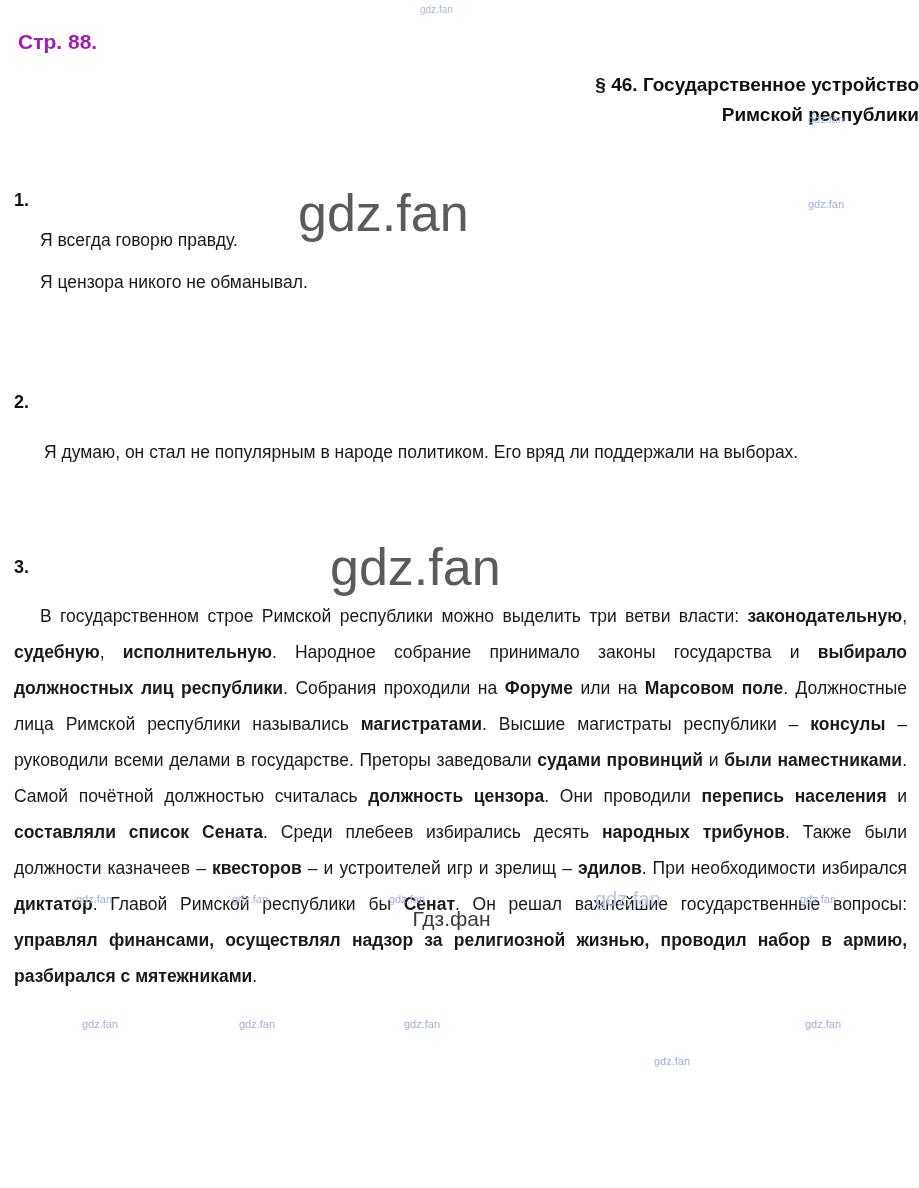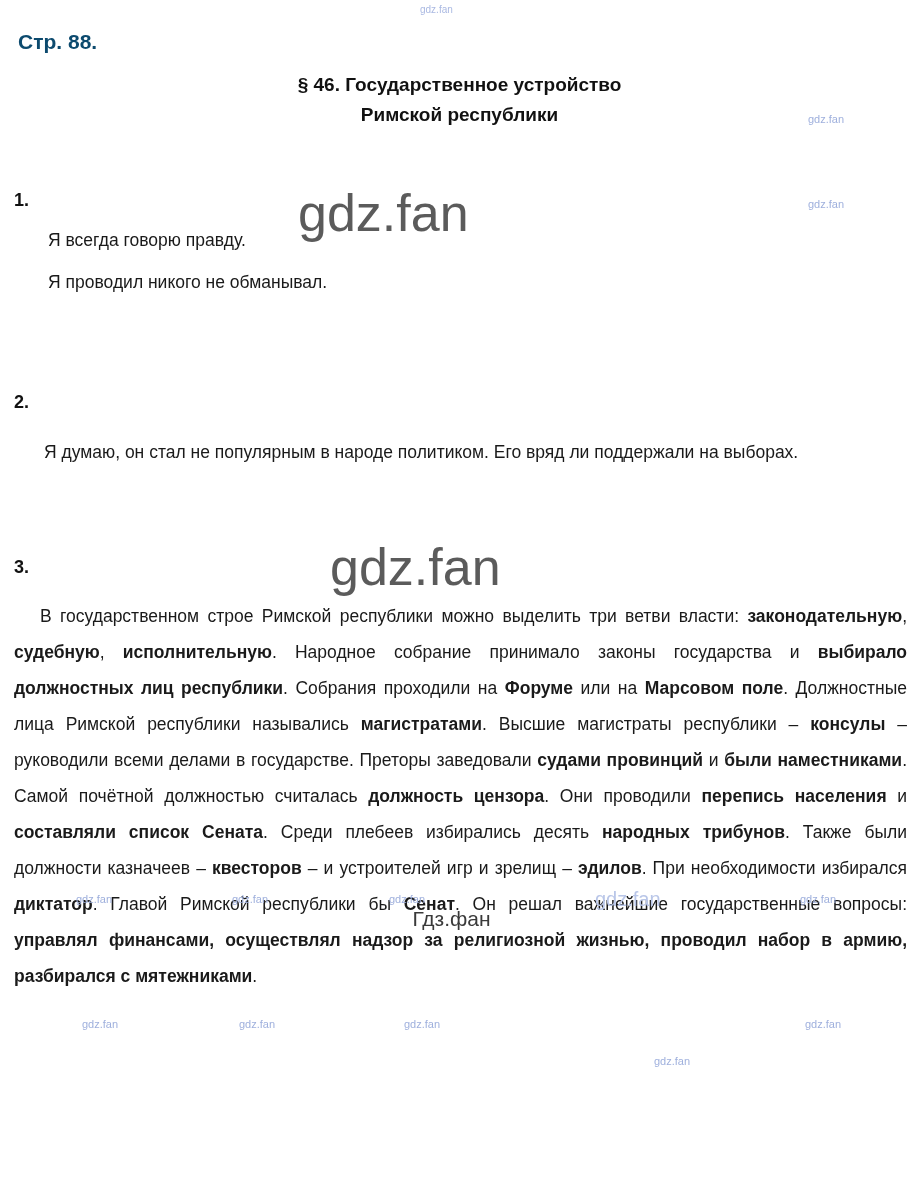--- a/index.html
+++ b/index.html
@@ -20,28 +20,28 @@
     width: 919px;
     height: 949px;
     box-sizing: border-box;
   }
   .page-no {
     position: absolute;
     left: 18px;
     top: 30px;
     font-size: 21px;
     font-weight: bold;
-    color: #0c4a6e;
+    color: #a21caf;
   }
   .title {
     position: absolute;
     left: 0;
     right: 0;
     top: 70px;
-    text-align: center;
+    text-align: right;
     font-size: 19px;
     font-weight: bold;
     line-height: 30px;
     color: #111;
   }
   .title .line2 { display: block; }
 
   .num {
     position: absolute;
     left: 14px;
@@ -53,21 +53,21 @@
   .num-2 { top: 392px; }
   .num-3 { top: 557px; }
 
   .block {
     position: absolute;
     left: 40px;
     width: 865px;
     font-size: 17.5px;
     color: #1a1a1a;
   }
-  .a1 { top: 228px; margin-left: 8px; }
+  .a1 { top: 228px; }
   .a1 p { margin: 0 0 18px 0; line-height: 24px; }
 
   .a2 { top: 430px; left: 14px; width: 893px; }
   .a2 p {
     margin: 4px;
     line-height: 36px;
     text-align: justify;
     text-indent: 26px;
   }
 
@@ -119,21 +119,21 @@
     <span>§ 46. Государственное устройство</span>
     <span class="line2">Римской республики</span>
   </div>
 
   <div class="wm wm-sm" style="left:808px; top:113px;">gdz.fan</div>
   <div class="wm wm-sm" style="left:808px; top:198px;">gdz.fan</div>
 
   <div class="num num-1">1.</div>
   <div class="block a1">
     <p>Я всегда говорю правду.</p>
-    <p>Я проводил никого не обманывал.</p>
+    <p>Я цензора никого не обманывал.</p>
   </div>
 
   <div class="wm wm-big" style="left:298px; top:183px;">gdz.fan</div>
 
   <div class="num num-2">2.</div>
   <div class="block a2">
     <p>Я думаю, он стал не популярным в народе политиком. Его вряд ли поддержали на выборах.</p>
   </div>
 
   <div class="wm wm-big" style="left:330px; top:537px;">gdz.fan</div>

